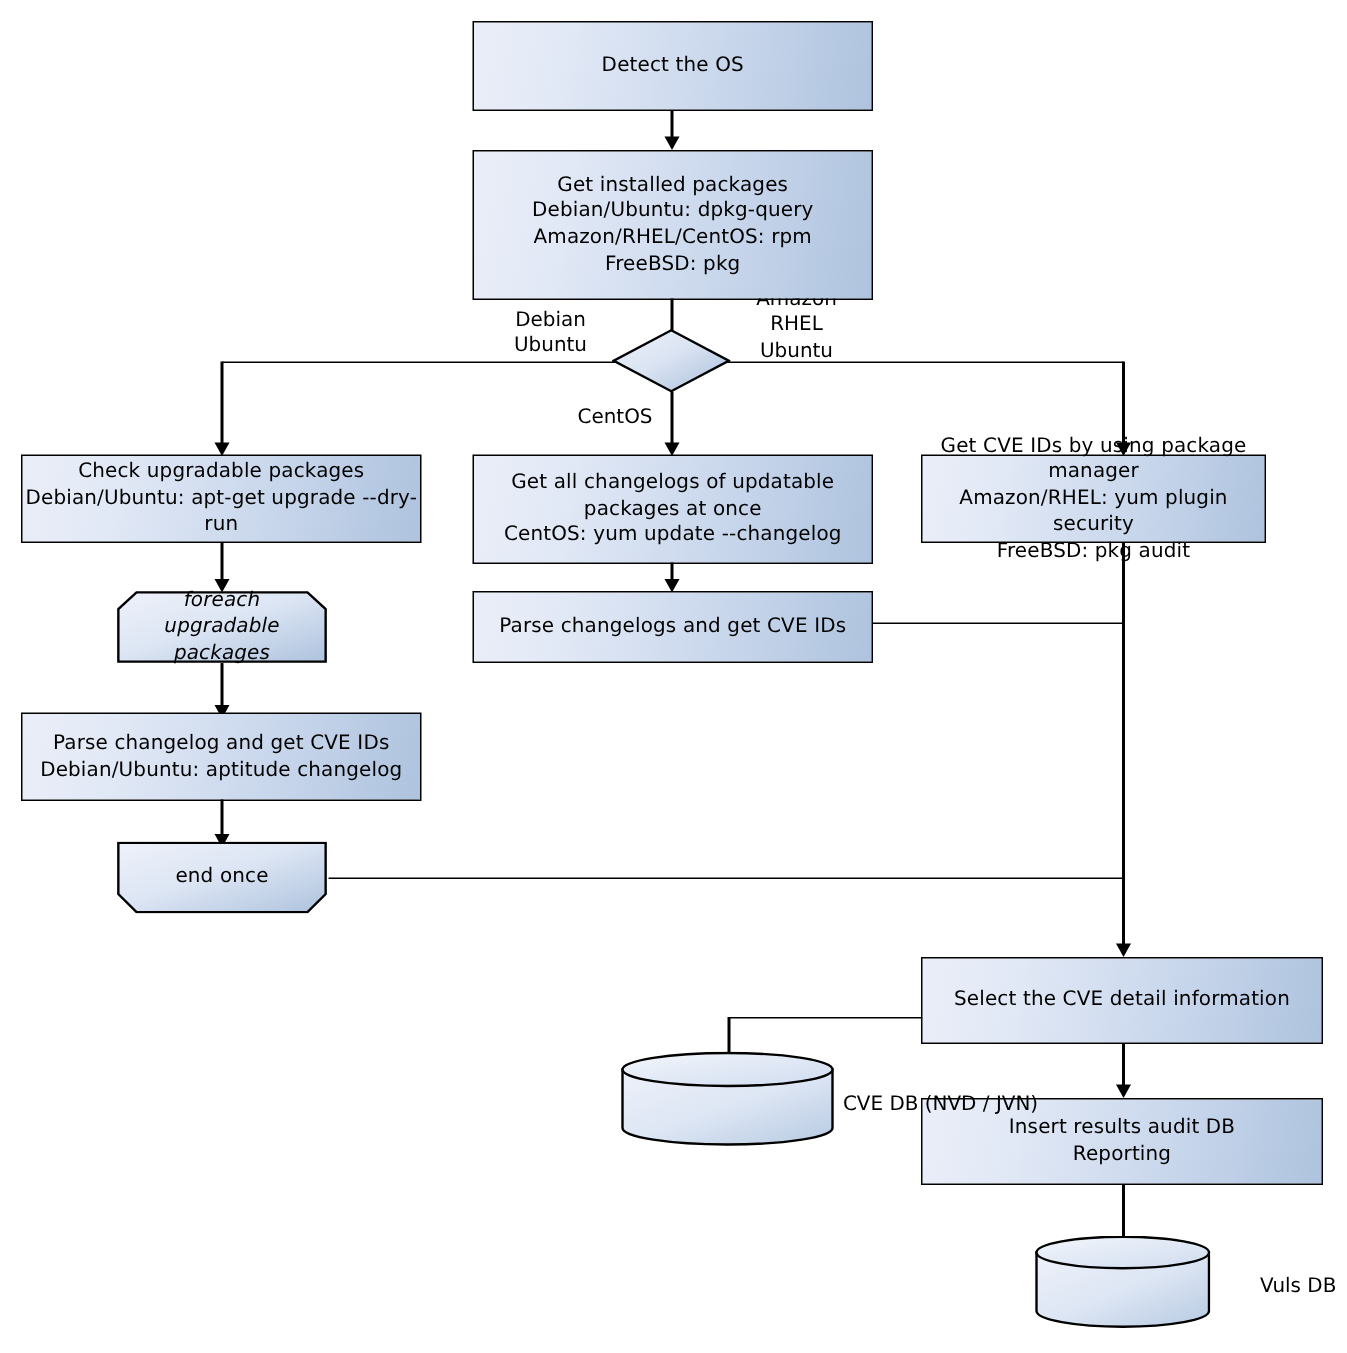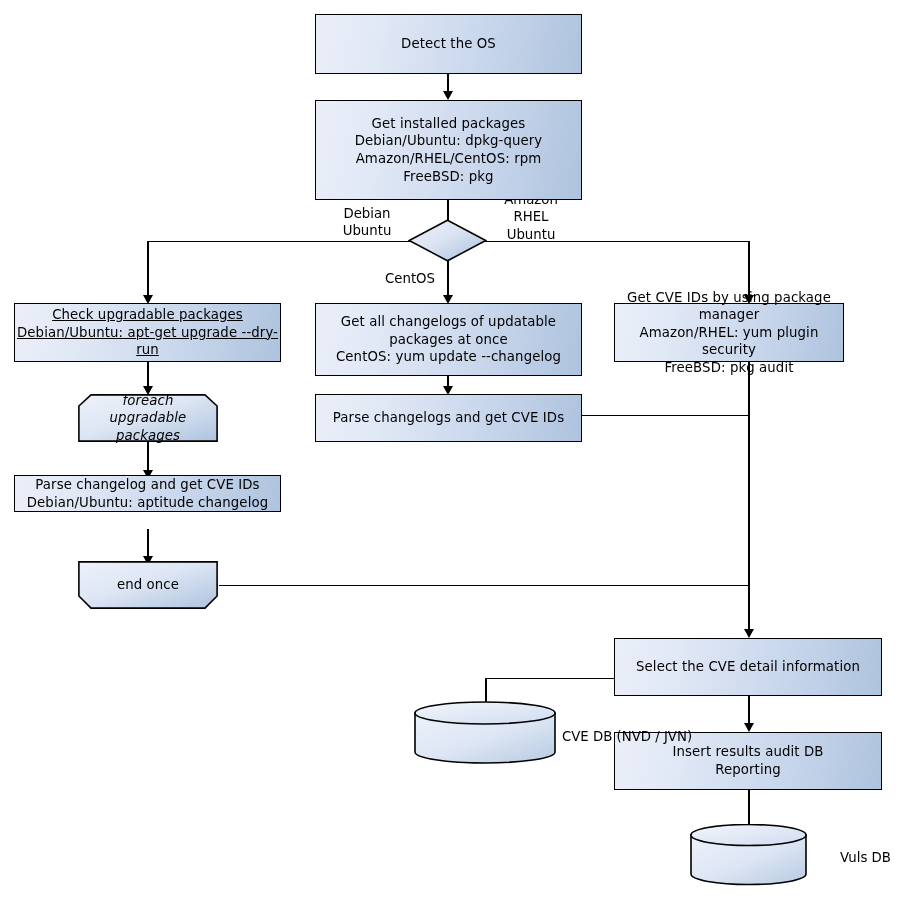--- a/index.html
+++ b/index.html
@@ -147,21 +147,21 @@
         <linearGradient id="gradDiamond" x1="0" y1="0" x2="1" y2="1">
           <stop offset="0%" stop-color="#eef1fa"></stop>
           <stop offset="45%" stop-color="#dbe4f3"></stop>
           <stop offset="100%" stop-color="#a9bfdb"></stop>
         </linearGradient>
       </defs>
       <polygon points="39.5,1.2 77.8,21.5 39.5,41.8 1.2,21.5" fill="url(#gradDiamond)" stroke="#000000" stroke-width="1.6"></polygon>
     </svg>
   </div>
 
-  <div class="node proc" style="left:14px; top:303px; width:267px; height:59px;text-decoration:underline;">Check upgradable packages
+  <div class="node proc" style="left:14px; top:303px; width:267px; height:59px;">Check upgradable packages
 Debian/Ubuntu: apt-get upgrade --dry-run</div>
 
   <div class="node proc" style="left:315px; top:303px; width:267px; height:73px;">Get all changelogs of updatable packages at once
 CentOS: yum update --changelog</div>
 
   <div class="node proc" style="left:614px; top:303px; width:230px; height:59px;">Get CVE IDs by using package manager
 Amazon/RHEL: yum plugin security
 FreeBSD: pkg audit</div>
 
   <div class="node" style="left:78px; top:394px; width:140px; height:48px;">
@@ -172,21 +172,21 @@
           <stop offset="45%" stop-color="#dde6f4"></stop>
           <stop offset="100%" stop-color="#aec3de"></stop>
         </linearGradient>
       </defs>
       <polygon points="13,0.9 127,0.9 139.1,12 139.1,47.1 0.9,47.1 0.9,12" fill="url(#gradLoopA)" stroke="#000000" stroke-width="1.6"></polygon>
     </svg>
     <span style="position:relative; z-index:2; white-space:pre-line;font-style:italic;">foreach
 upgradable  packages</span>
   </div>
 
-  <div class="node proc" style="left:14px; top:475px; width:267px; height:37px;">Parse changelog and get  CVE IDs
+  <div class="node proc" style="left:14px; top:475px; width:267px; height:59px;">Parse changelog and get  CVE IDs
 Debian/Ubuntu: aptitude changelog</div>
 
   <div class="node" style="left:78px; top:561px; width:140px; height:48px;">
     <svg width="140" height="48" viewBox="0 0 140 48" style="position:absolute; left:0; top:0;">
       <defs>
         <linearGradient id="gradLoopB" x1="0" y1="0" x2="1" y2="1">
           <stop offset="0%" stop-color="#eef1fa"></stop>
           <stop offset="45%" stop-color="#dde6f4"></stop>
           <stop offset="100%" stop-color="#aec3de"></stop>
         </linearGradient>

